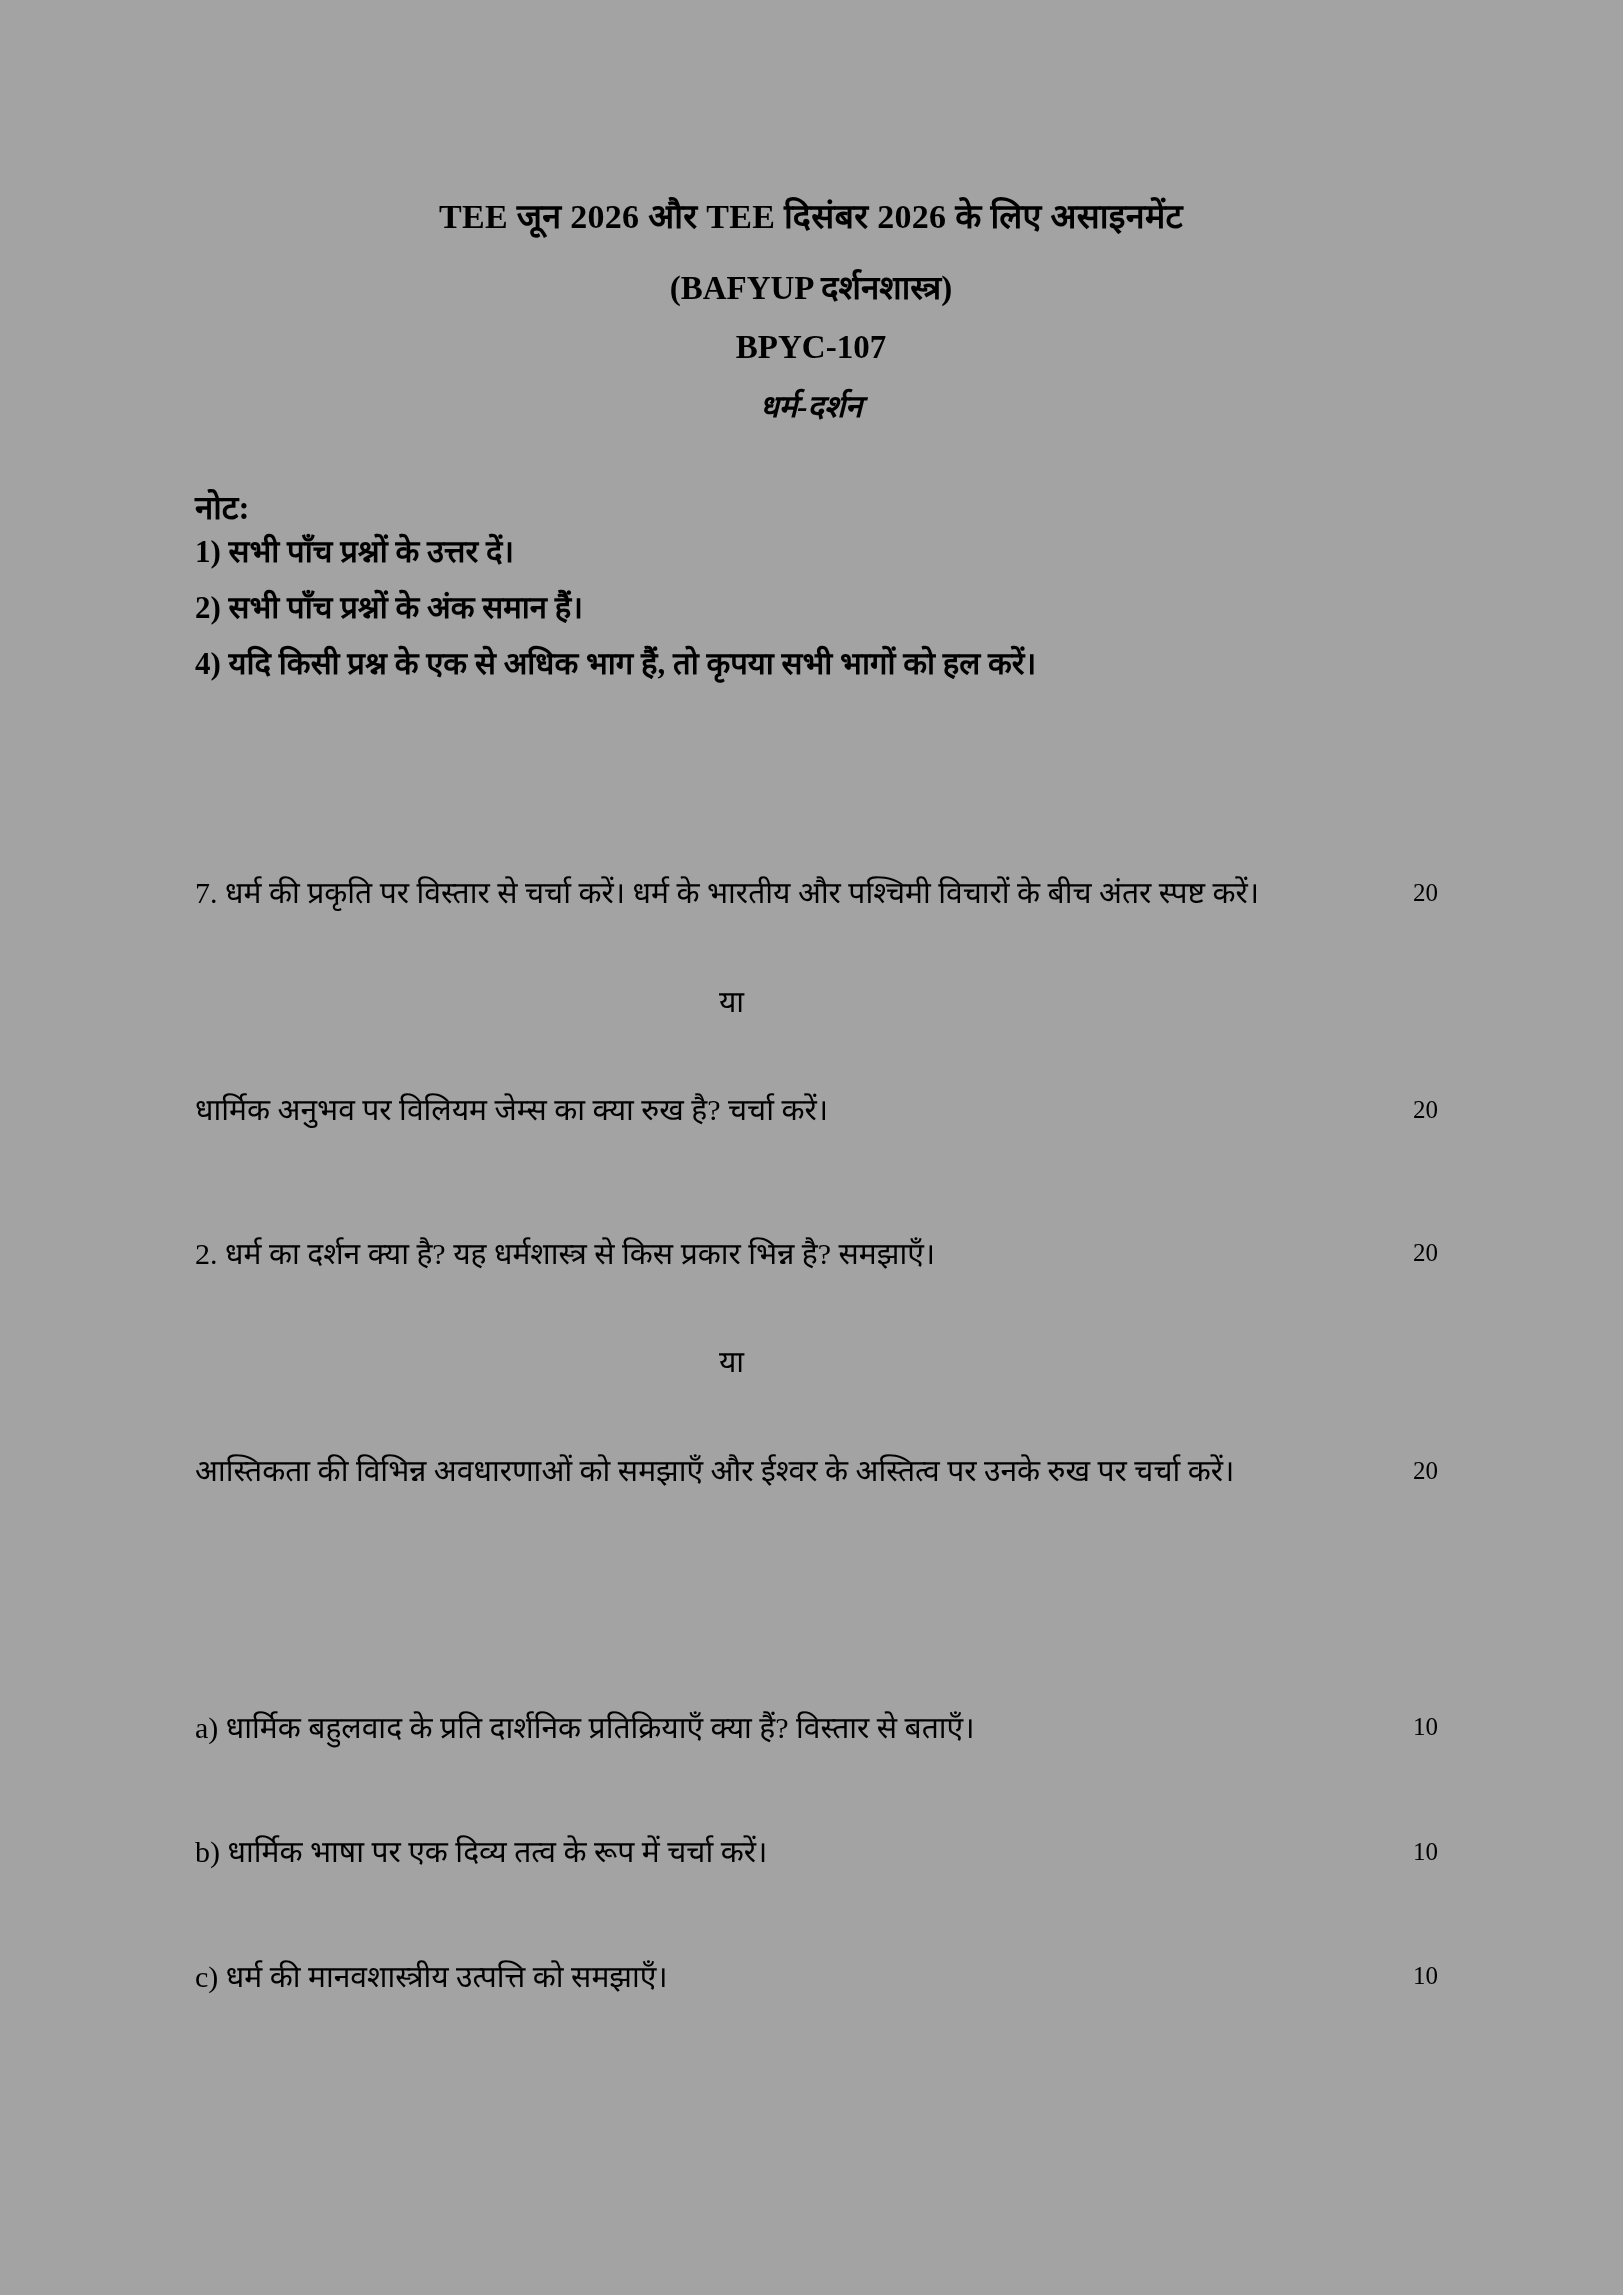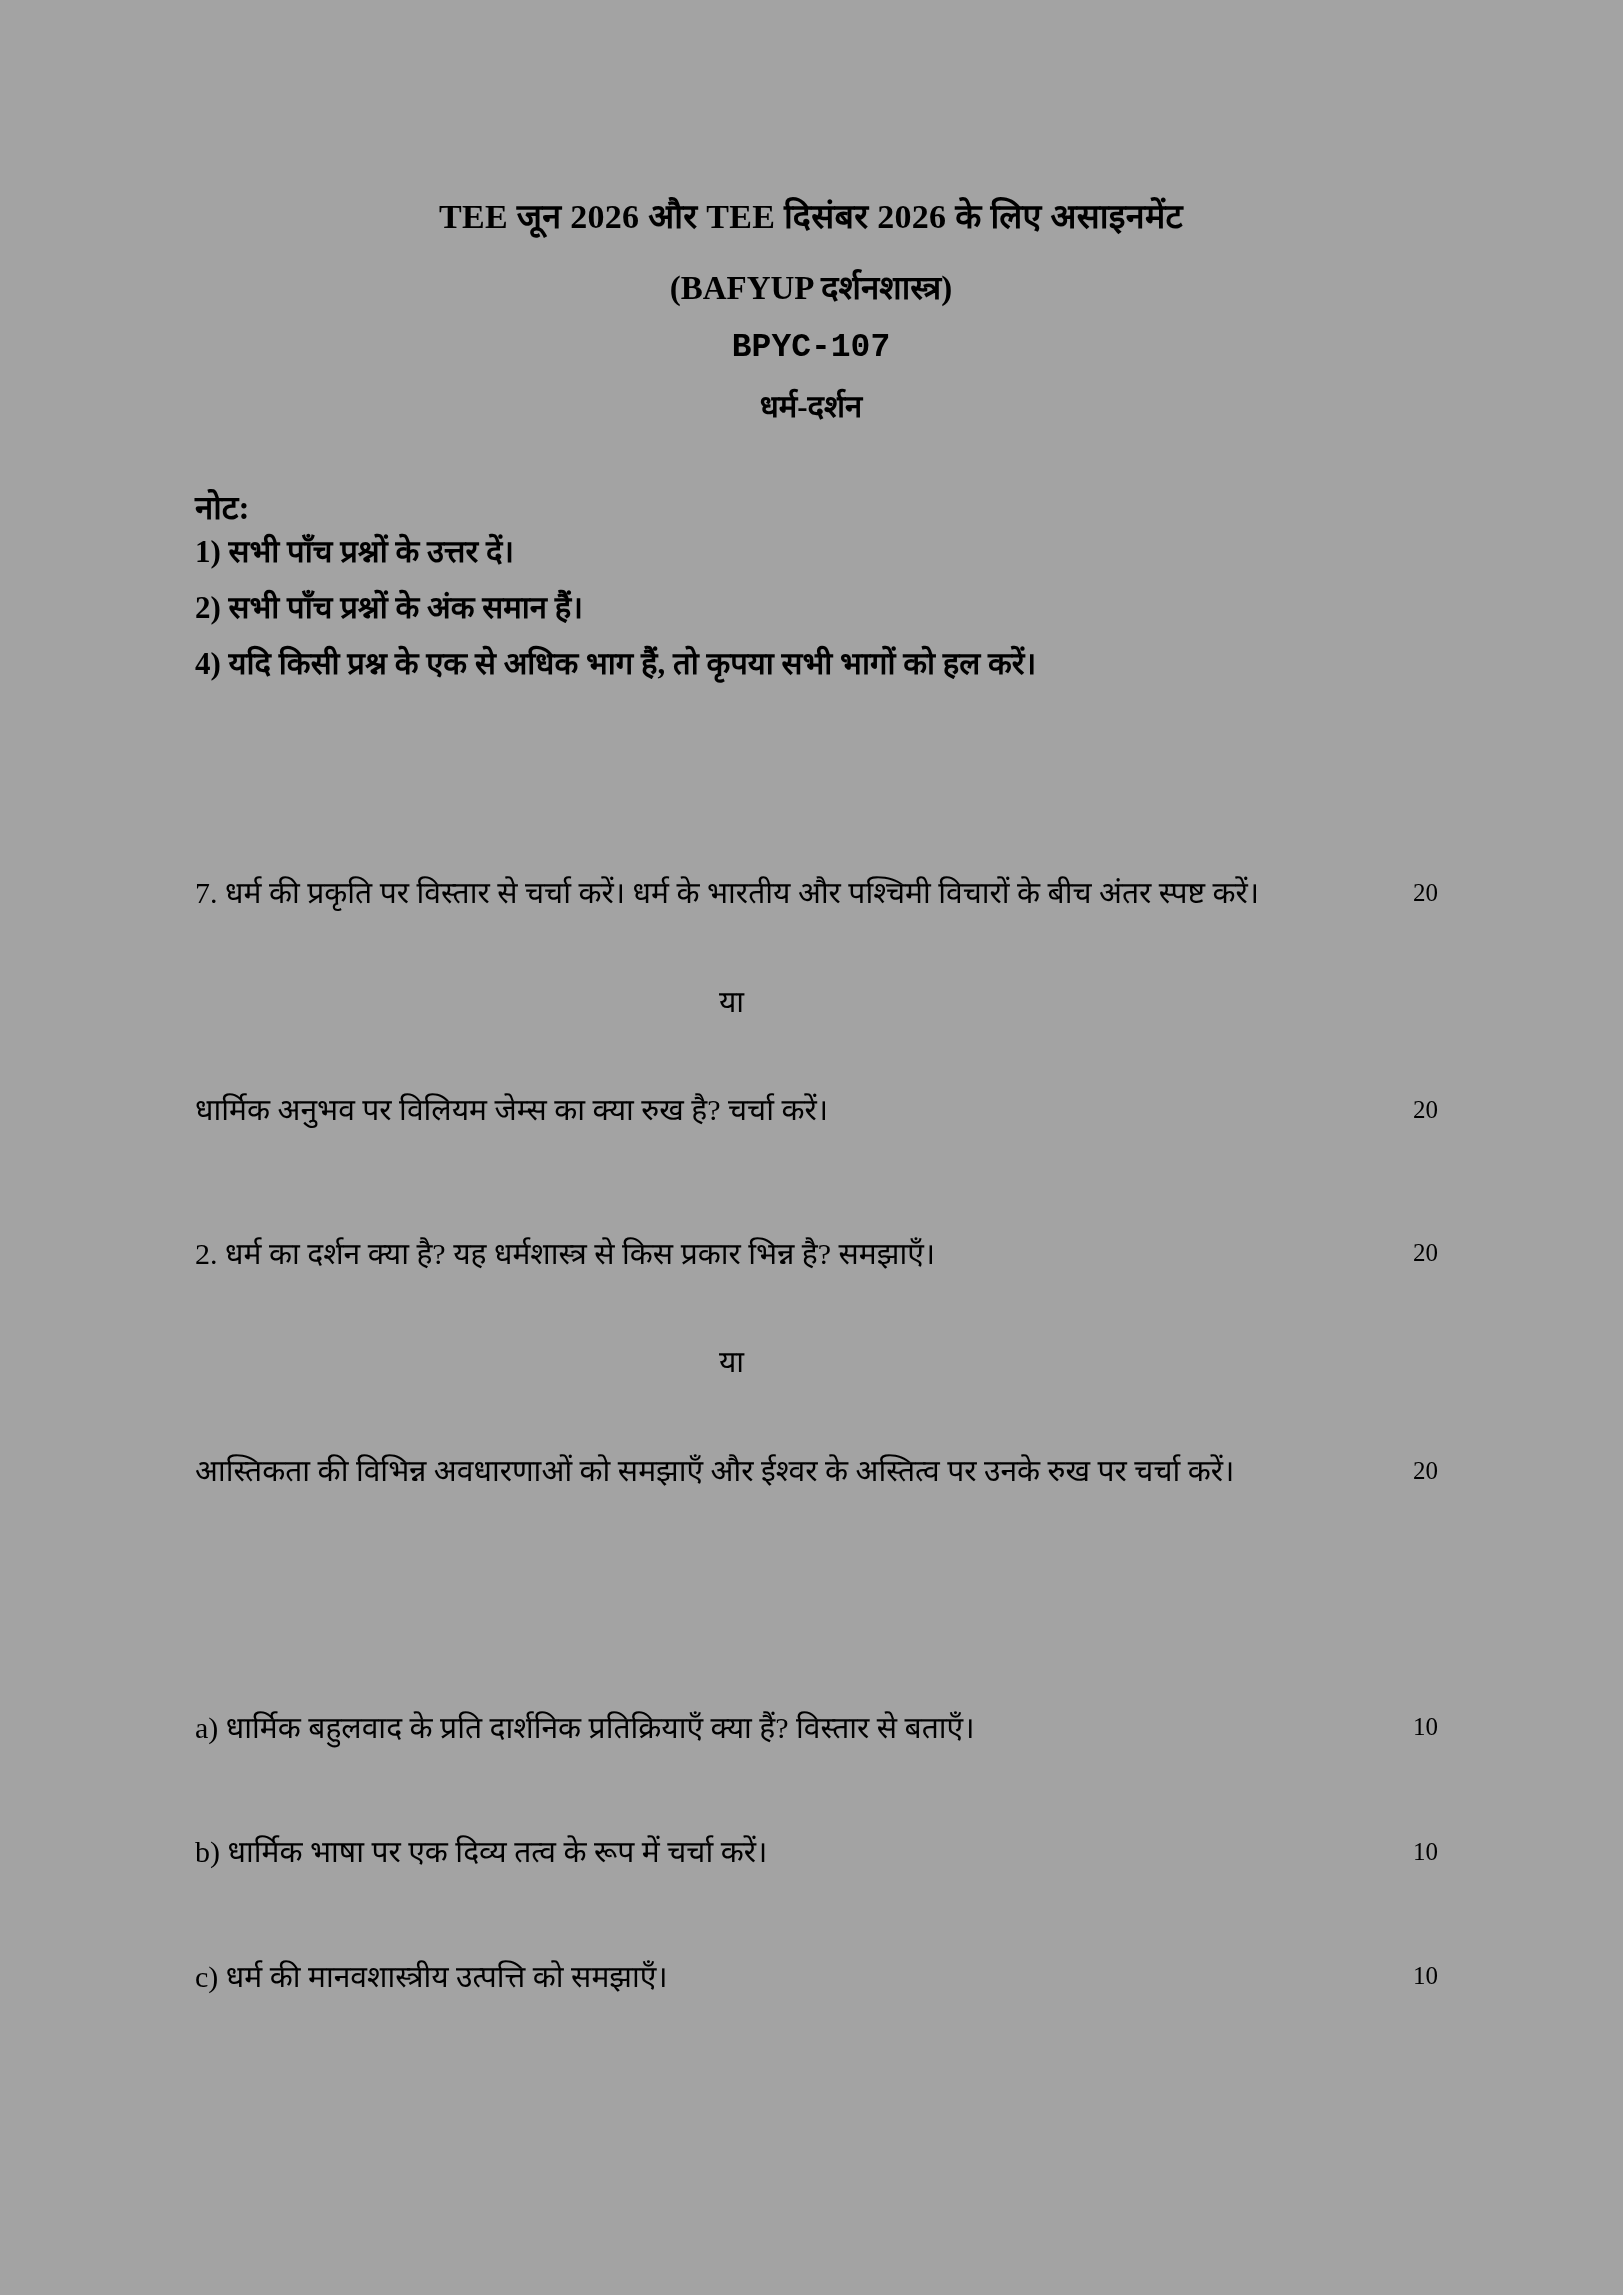--- a/index.html
+++ b/index.html
@@ -44,27 +44,27 @@
     font-size: 33px;
     font-weight: bold;
     margin-top: 29px;
     line-height: 1.25;
   }
   .title-code {
     font-size: 33px;
     font-weight: bold;
     margin-top: 19.6px;
     line-height: 1.2;
-    font-family: Liberation Mono, monospace;
   }
   .title-paper {
     font-size: 31px;
     font-weight: bold;
     margin-top: 19.6px;
     line-height: 1.2;
+    font-style: italic;
   }
 
   
   .notes-block {
     position: absolute;
     top: 492px;
     left: 195px;
     width: 1243px;
   }
   .notes-label {

